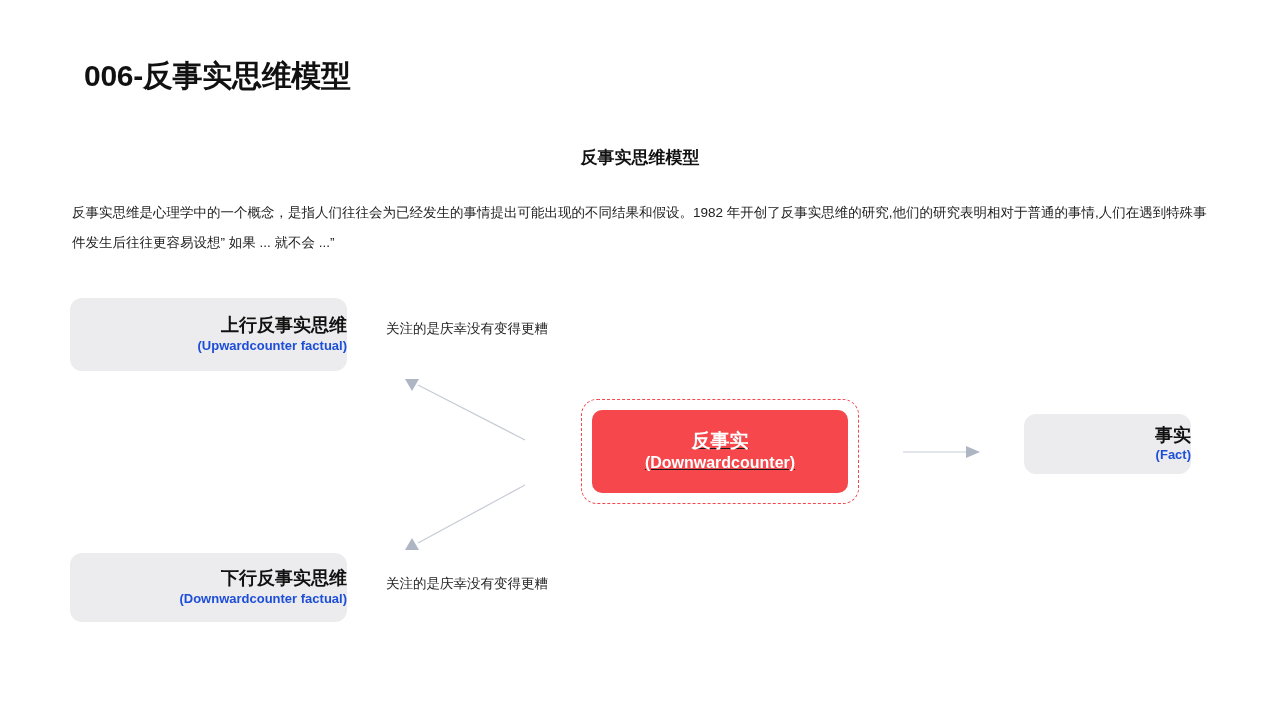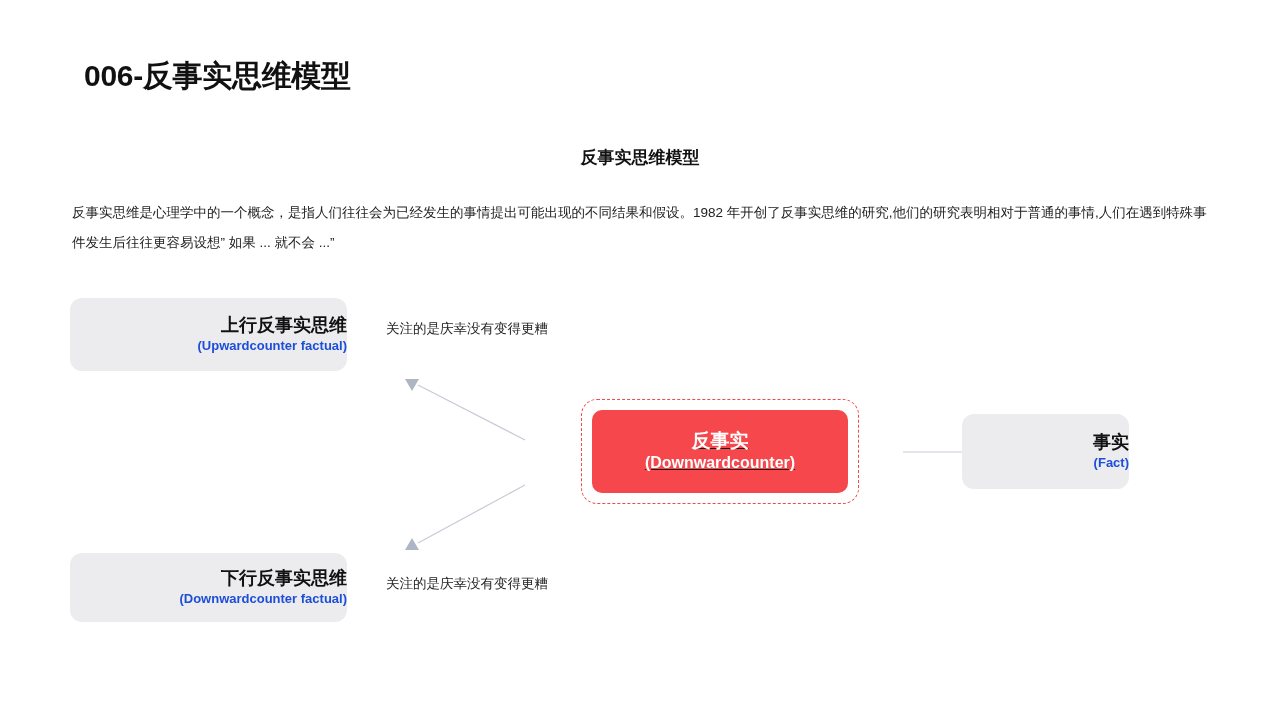--- a/index.html
+++ b/index.html
@@ -82,24 +82,24 @@
     width: 277px;
     height: 73px;
   }
   #box-downward {
     left: 70px;
     top: 553px;
     width: 277px;
     height: 69px;
   }
   #box-fact {
-    left: 962px;
+    left: 1024px;
     top: 414px;
     width: 167px;
-    height: 75px;
+    height: 60px;
   }
 
   
   #cf-wrapper {
     position: absolute;
     left: 581px;
     top: 399px;
     width: 278px;
     height: 105px;
     border: 1.6px dashed #F5474C;

